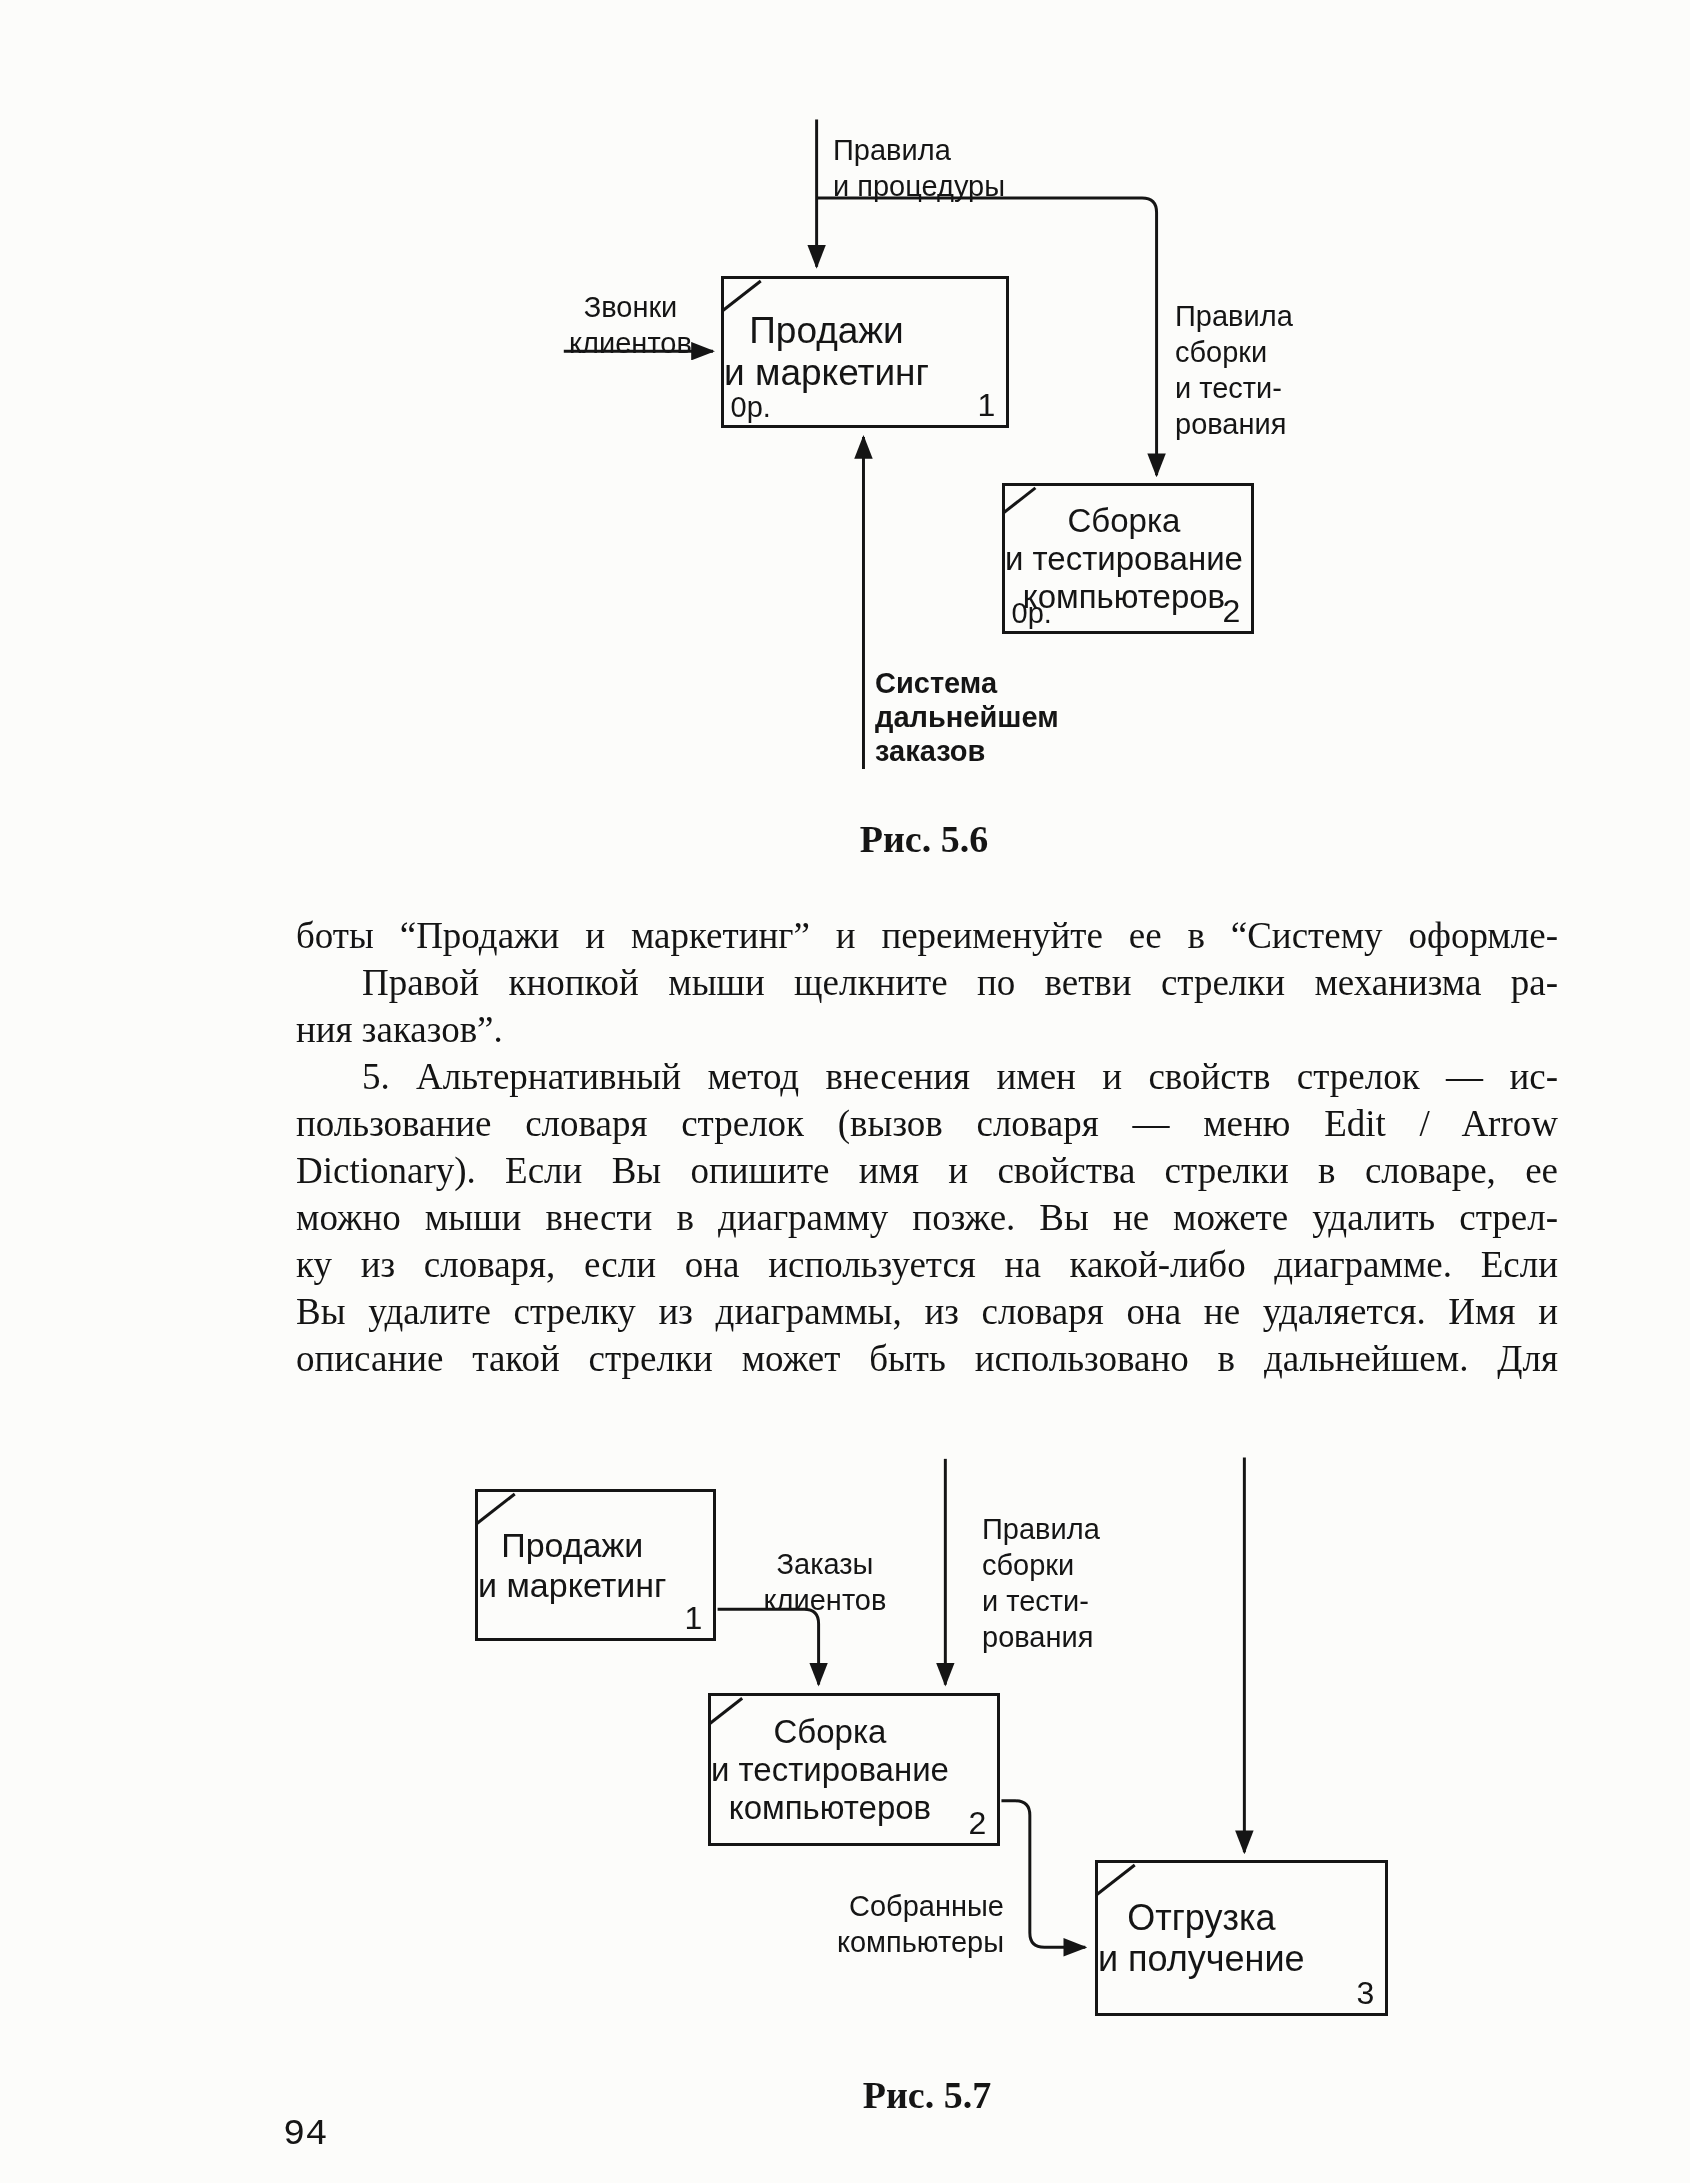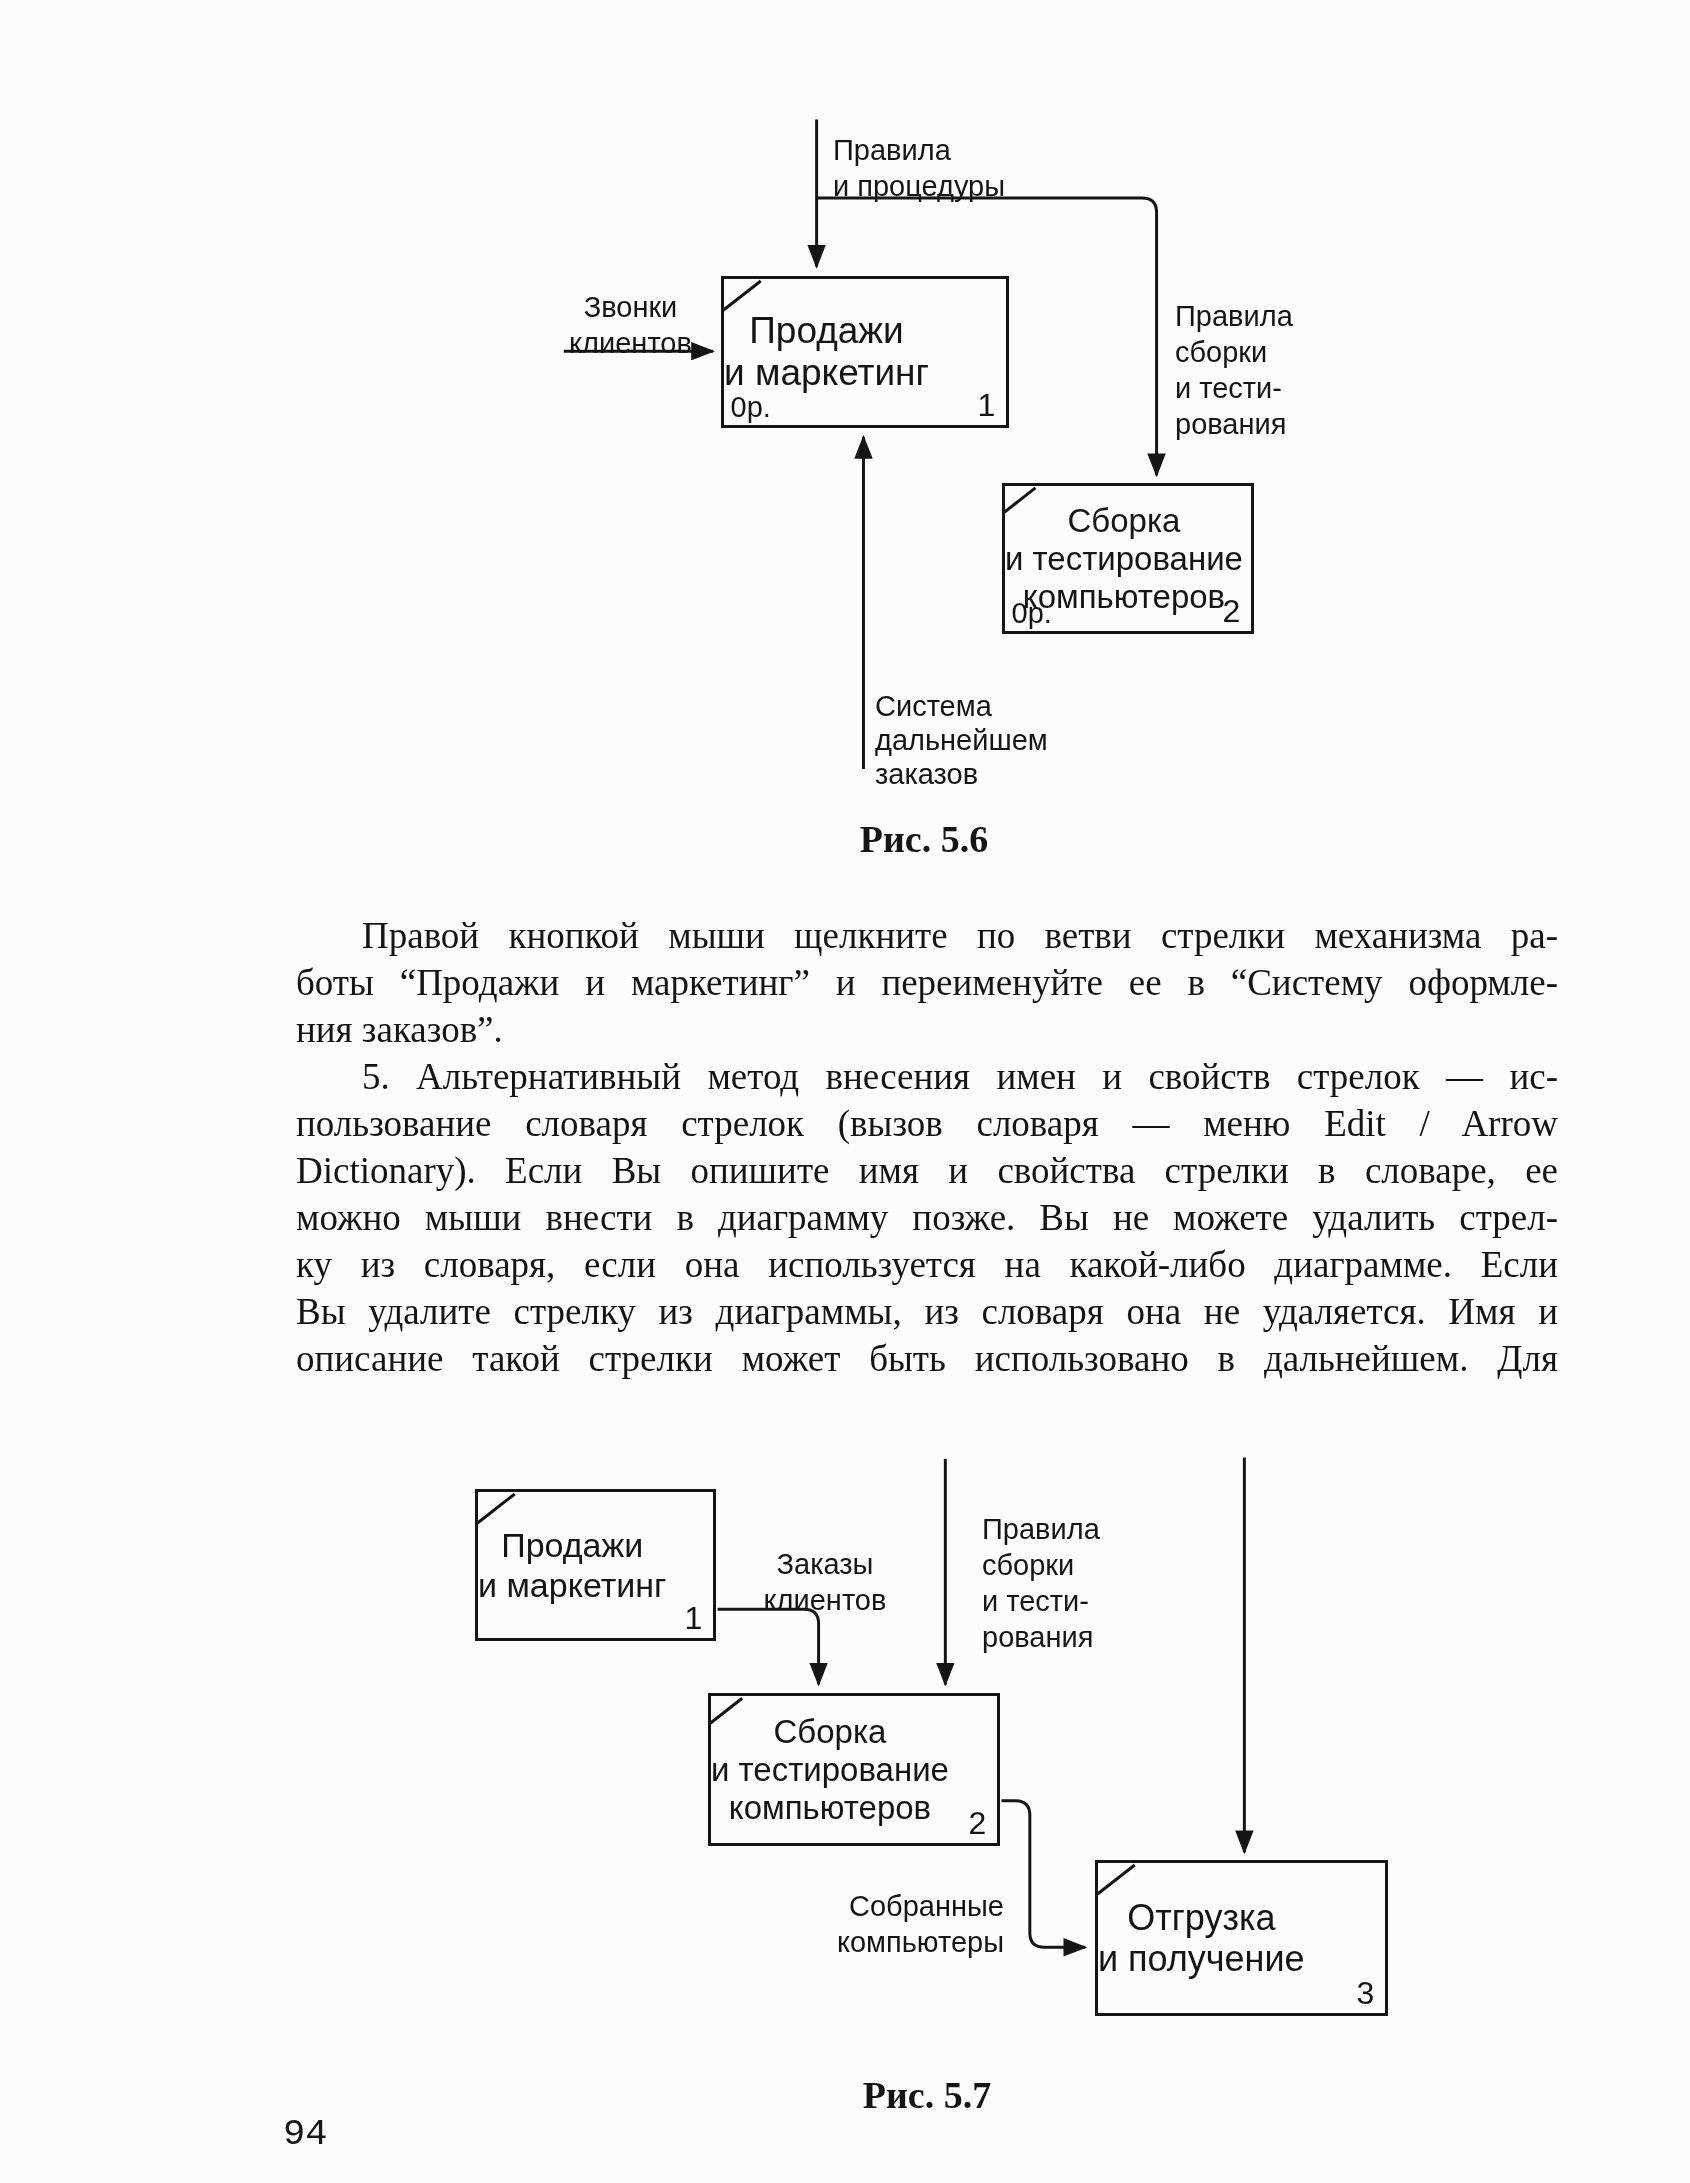--- a/index.html
+++ b/index.html
@@ -85,31 +85,31 @@
     <span class="notch" style="top:25px;width:40px;"></span>
     <div class="title" style="font-size:33px;line-height:38px;">
       <div>Сборка</div>
       <div>и тестирование</div>
       <div>компьютеров</div>
     </div>
     <span class="cost">0р.</span>
     <span class="num">2</span>
   </div>
 
-  <div class="lbl" style="left:875px;top:689px;line-height:34px;">
+  <div class="lbl" style="left:875px;top:666px;line-height:34px;font-weight:bold;">
     <div>Система</div>
     <div>дальнейшем</div>
     <div>заказов</div>
   </div>
 
   <div class="caption" style="left:845px;top:817px;width:158px;">Рис. 5.6</div>
 
   <div class="bodytext">
+    <div class="bline j">боты “Продажи и маркетинг” и переименуйте ее в “Систему оформле-</div>
     <div class="bline j ind">Правой кнопкой мыши щелкните по ветви стрелки механизма ра-</div>
-    <div class="bline j">боты “Продажи и маркетинг” и переименуйте ее в “Систему оформле-</div>
     <div class="bline">ния заказов”.</div>
     <div class="bline j ind">5. Альтернативный метод внесения имен и свойств стрелок — ис-</div>
     <div class="bline j">пользование словаря стрелок (вызов словаря — меню Edit / Arrow</div>
     <div class="bline j">Dictionary). Если Вы опишите имя и свойства стрелки в словаре, ее</div>
     <div class="bline j">можно мыши внести в диаграмму позже. Вы не можете удалить стрел-</div>
     <div class="bline j">ку из словаря, если она используется на какой-либо диаграмме. Если</div>
     <div class="bline j">Вы удалите стрелку из диаграммы, из словаря она не удаляется. Имя и</div>
     <div class="bline j">описание такой стрелки может быть использовано в дальнейшем. Для</div>
   </div>
 

